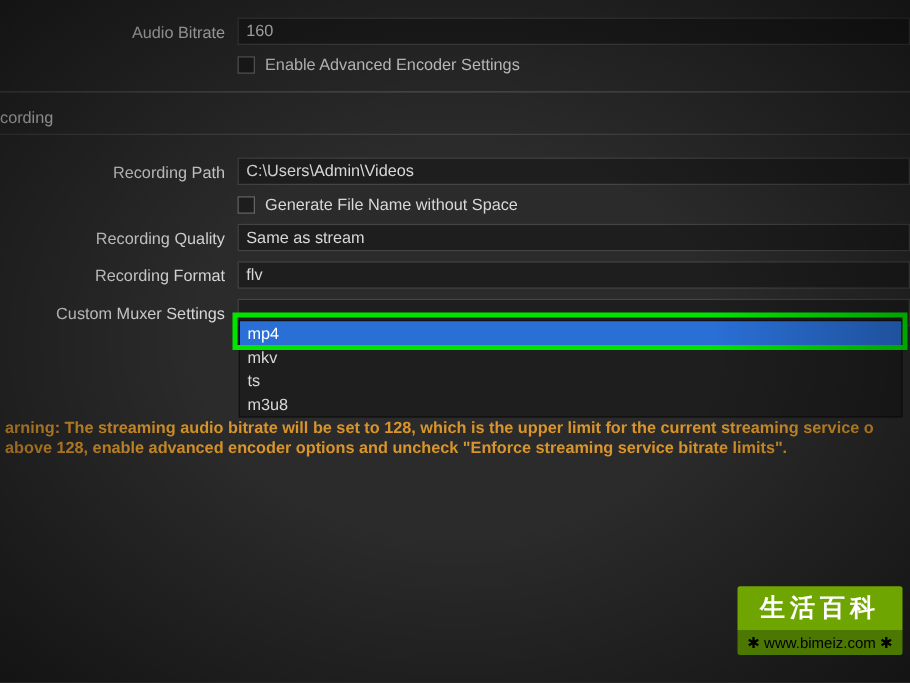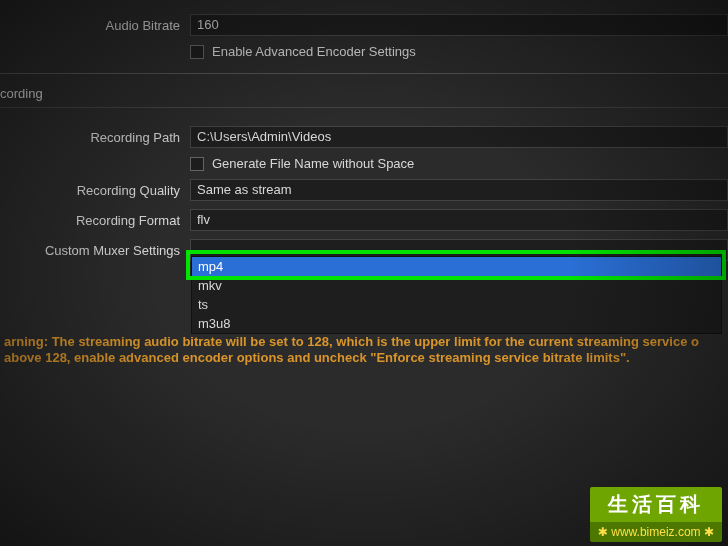--- a/index.html
+++ b/index.html
@@ -90,36 +90,36 @@
   .vignette {
     position: absolute;
     inset: 0;
     pointer-events: none;
     background: radial-gradient(ellipse at center, rgba(0,0,0,0) 40%, rgba(0,0,0,0.55) 100%);
     z-index: 50;
   }
   .watermark {
     position: absolute;
     right: 6px;
-    bottom: 4px;
+    bottom: 22px;
     z-index: 60;
   }
   .wm-top {
     background: #6fa500;
     color: #fff;
     font-weight: bold;
     font-size: 20px;
     padding: 4px 14px;
     letter-spacing: 4px;
     border-radius: 2px 2px 0 0;
     text-align: center;
   }
   .wm-bot {
     background: #4c7700;
-    color: #fde047;
+    color: #000000;
     font-size: 12px;
     padding: 3px 8px;
     text-align: center;
     border-radius: 0 0 2px 2px;
   }
 </style>
 </head>
 <body>
 
 <div class="section" style="padding-top:14px;">

